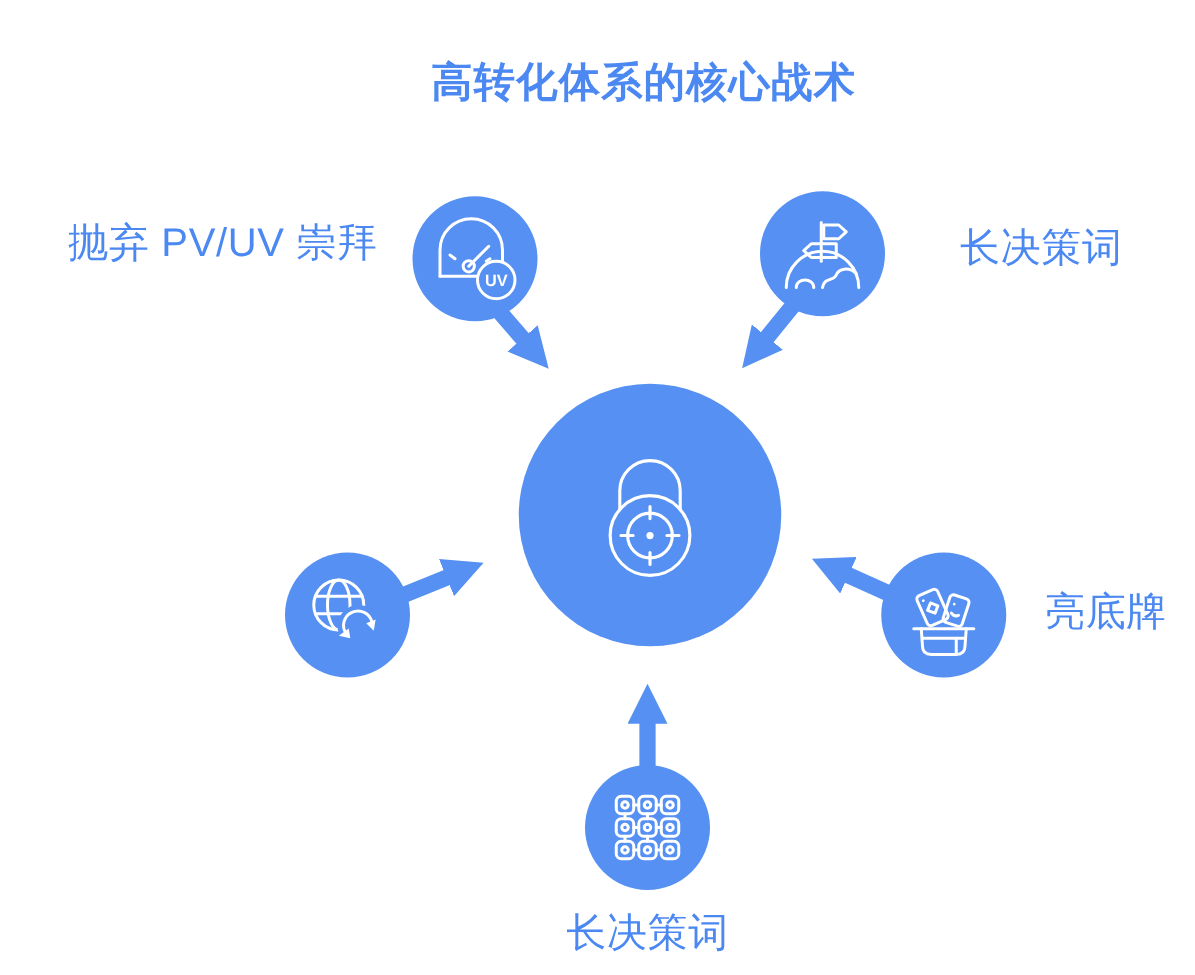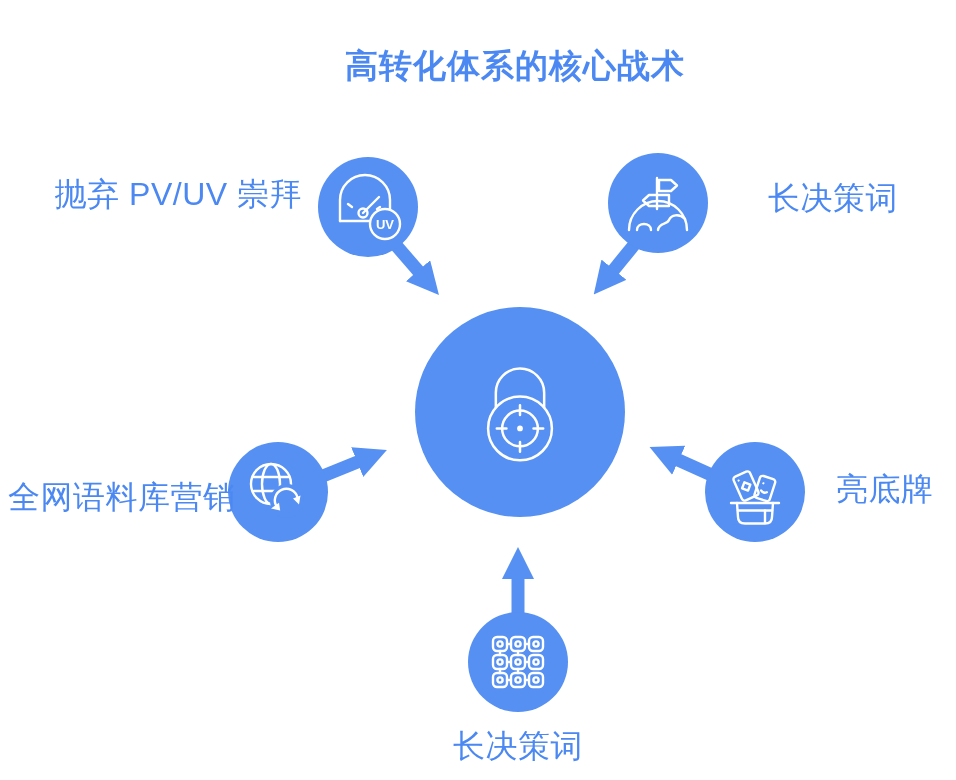--- a/index.html
+++ b/index.html
@@ -66,21 +66,21 @@
   <div class="node hub" style="left:415px; top:307px;">
     <svg width="116" height="116" viewBox="0 0 120 120">
       <path class="s2" d="M35,64 V40 a25,25 0 0 1 50,0 V64"></path>
       <circle class="sm2" cx="60" cy="77" r="33"></circle>
       <circle class="s2" cx="60" cy="77" r="18.5"></circle>
       <path class="s2" d="M60,53 V63 M60,91 V101 M36,77 H46 M74,77 H84"></path>
       <circle class="f" cx="60" cy="77" r="3"></circle>
     </svg>
   </div>
 
-  <div class="node sat" style="left:318px; top:157px;">
+  <div class="node sat" style="left:330px; top:157px;">
     <svg width="68" height="68" viewBox="0 0 68 68">
       <path class="s" d="M6,48 V27 A25,25 0 0 1 56,27 V36"></path>
       <path class="s" d="M6,48 H36"></path>
       <path class="s" d="M14,31 L18,34"></path>
       <path class="s" d="M46,34 L43,36"></path>
       <path class="s" d="M29,40 L45,24"></path>
       <circle class="s" cx="29" cy="40" r="4.5"></circle>
       <circle class="sm" cx="51" cy="51" r="15"></circle>
       <text class="icon-text" x="51" y="56" text-anchor="middle">UV</text>
     </svg>
@@ -104,21 +104,20 @@
       <circle class="s" cx="27" cy="26" r="20"></circle>
       <ellipse class="s" cx="27" cy="26" rx="9" ry="20"></ellipse>
       <path class="s" d="M9.5,19 H44.5"></path>
       <path class="s" d="M9.5,33 H44.5"></path>
       <circle class="mask" cx="43" cy="43" r="17"></circle>
       <path class="s" d="M33,49 A11.5,11.5 0 1 1 53.5,39.5"></path>
       <path class="f" d="M56.5,37.5 L49,40.5 L55,46.5 Z"></path>
       <path class="f" d="M27,50.5 L35,44.8 L36.2,52.6 Z"></path>
     </svg>
   </div>
-  <div class="label" style="left:8px; top:480px;">全网语料库营销</div>
 
   <div class="node sat" style="left:705px; top:442px;">
     <svg width="68" height="68" viewBox="0 0 68 68">
       <g transform="rotate(-24 25 28)">
         <rect class="s" x="16" y="15" width="18" height="26" rx="3"></rect>
         <path class="s" d="M25,24 L29.5,28.5 L25,33 L20.5,28.5 Z"></path>
         <circle class="f" cx="20.5" cy="20" r="1.1"></circle>
       </g>
       <g transform="rotate(18 44 30)">
         <rect class="s" x="36" y="19" width="16" height="23" rx="3"></rect>

